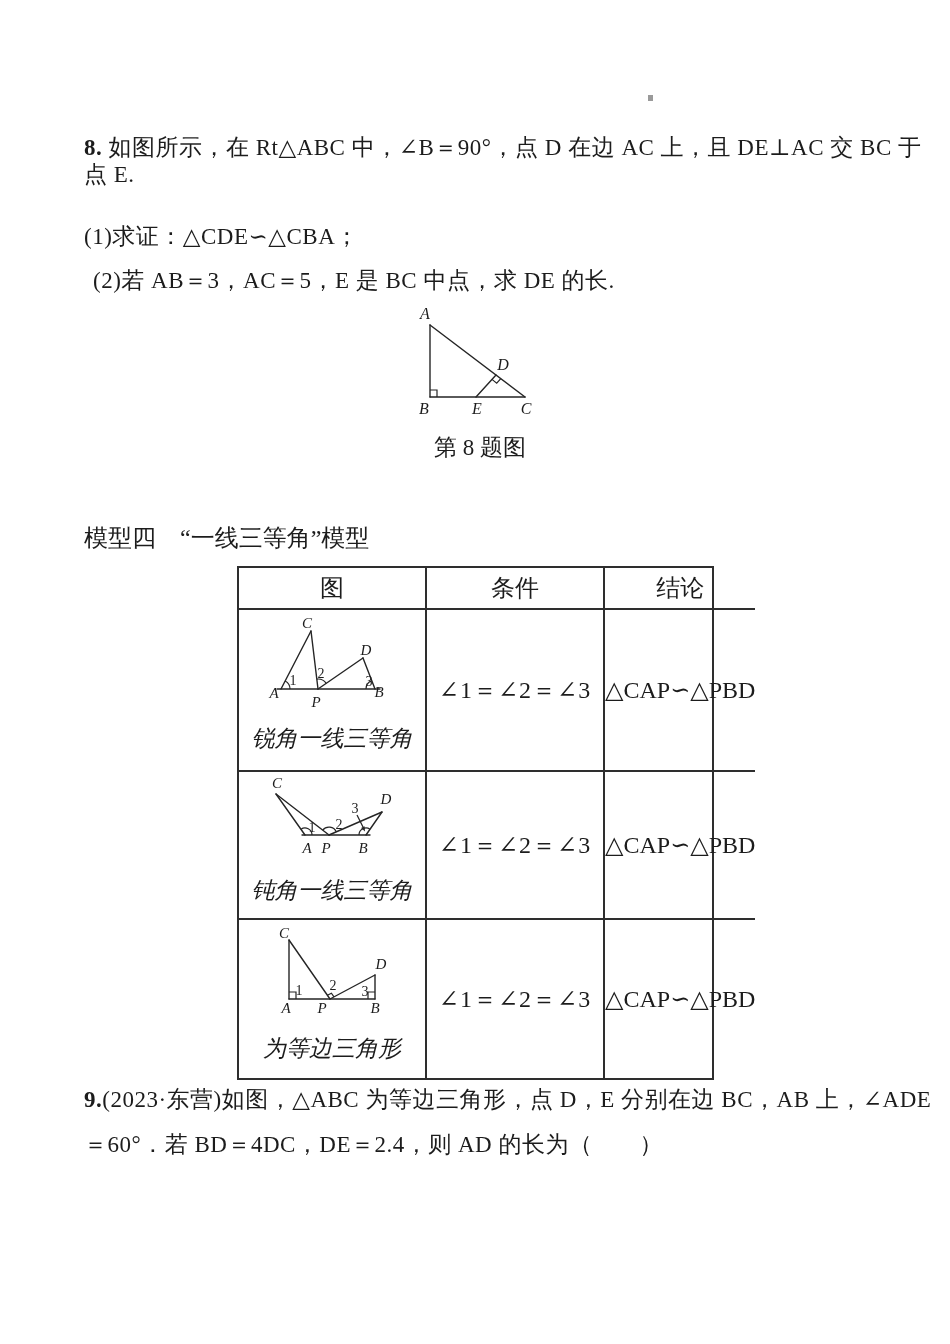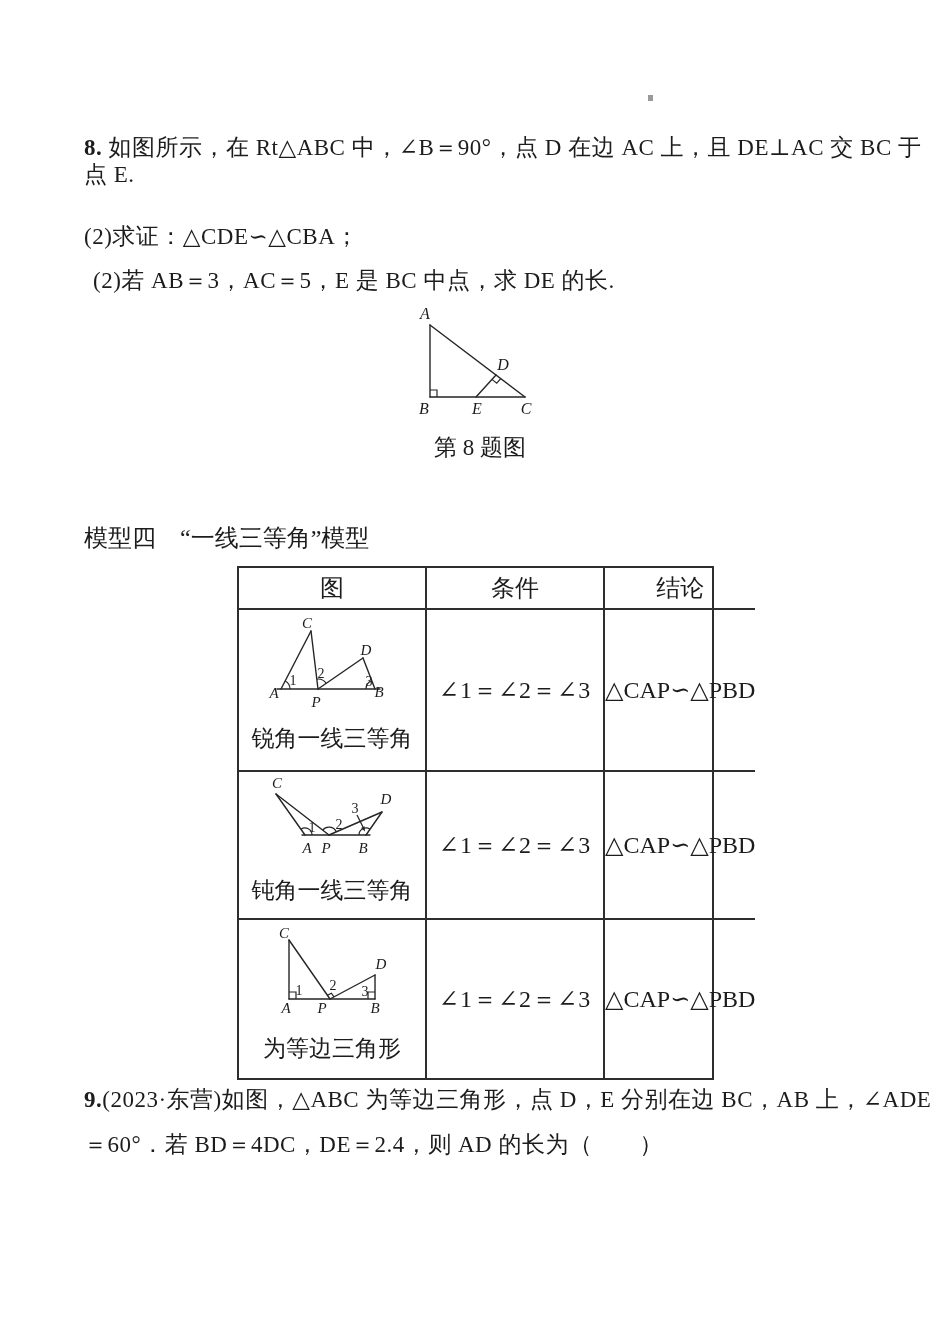--- a/index.html
+++ b/index.html
@@ -20,40 +20,40 @@
     grid-template-rows:42px 162px 148px 1fr;
     border:2px solid #2e2e2e; background:#ffffff;
   }
   .cell { border-right:2px solid #2e2e2e; border-bottom:2px solid #2e2e2e; position:relative; }
   .noR { border-right:none;text-align:center; }
   .noB { border-bottom:none; }
   .center { display:flex; align-items:center; justify-content:center; }
   .head { font-size:24px; }
   .cond { font-size:24px; letter-spacing:1px; }
   .concl { display:flex; align-items:center; justify-content:center; row-gap:15px; font-size:24px; }
-  .figcap { position:absolute; left:0; width:100%; text-align:center; font-size:23px; }
+  .figcap { position:absolute; left:0; width:100%; text-align:center; font-size:23px;font-style:italic; }
   
   svg { position:absolute; overflow:visible; }
   .geo { stroke:#252525; stroke-width:1.4; fill:none; stroke-linecap:round; stroke-linejoin:miter; }
   .thin { stroke:#252525; stroke-width:1.2; fill:none; }
   .ptlbl { font-family:"Liberation Serif","DejaVu Serif",serif; font-style:italic; font-size:16px; fill:#1c1c1c; text-anchor:middle; }
   .ptlbl.sm { font-size:15px; }
   .num { font-family:"Liberation Serif","DejaVu Serif",serif; font-style:normal; font-size:14px; fill:#1c1c1c; text-anchor:middle; }
   .arrowhead { fill:#252525; stroke:none; }
   .heading { font-size:24px; }
   .speck { position:absolute; left:648px; top:95px; width:5px; height:6px; background:#9a9a9a; }
 </style>
 </head>
 <body>
 
 <div class="speck"></div>
 
 <div class="tline" style="top:133px;"><span class="pnum">8.</span><span> 如图所示，在 Rt△ABC 中，∠B＝90°，点 D 在边 AC 上，且 DE⊥AC 交 BC 于</span></div>
 <div class="tline" style="top:160px;">点 E.</div>
-<div class="tline" style="top:222px;">(2)求证：△CDE∽△CBA；</div>
+<div class="tline" style="top:222px;">(1)求证：△CDE∽△CBA；</div>
 <div class="tline" style="top:266px;margin-left:9px;">(2)若 AB＝3，AC＝5，E 是 BC 中点，求 DE 的长.</div>
 
 <svg class="abs" style="left:408px; top:303px;" width="145" height="122" viewBox="0 0 145 122">
   <path class="geo" d="M22,22 L22,94"></path>
   <path class="geo" d="M22,94 L117,94"></path>
   <path class="geo" d="M22,22 L117,94"></path>
   <path class="geo" d="M68,94 L88,72"></path>
   <path class="thin" d="M22,87 L29,87 L29,94"></path>
   <path class="thin" d="M92.8,75.6 L88.7,80.1 L84,76.4"></path>
   <text class="ptlbl" x="17" y="16">A</text>

